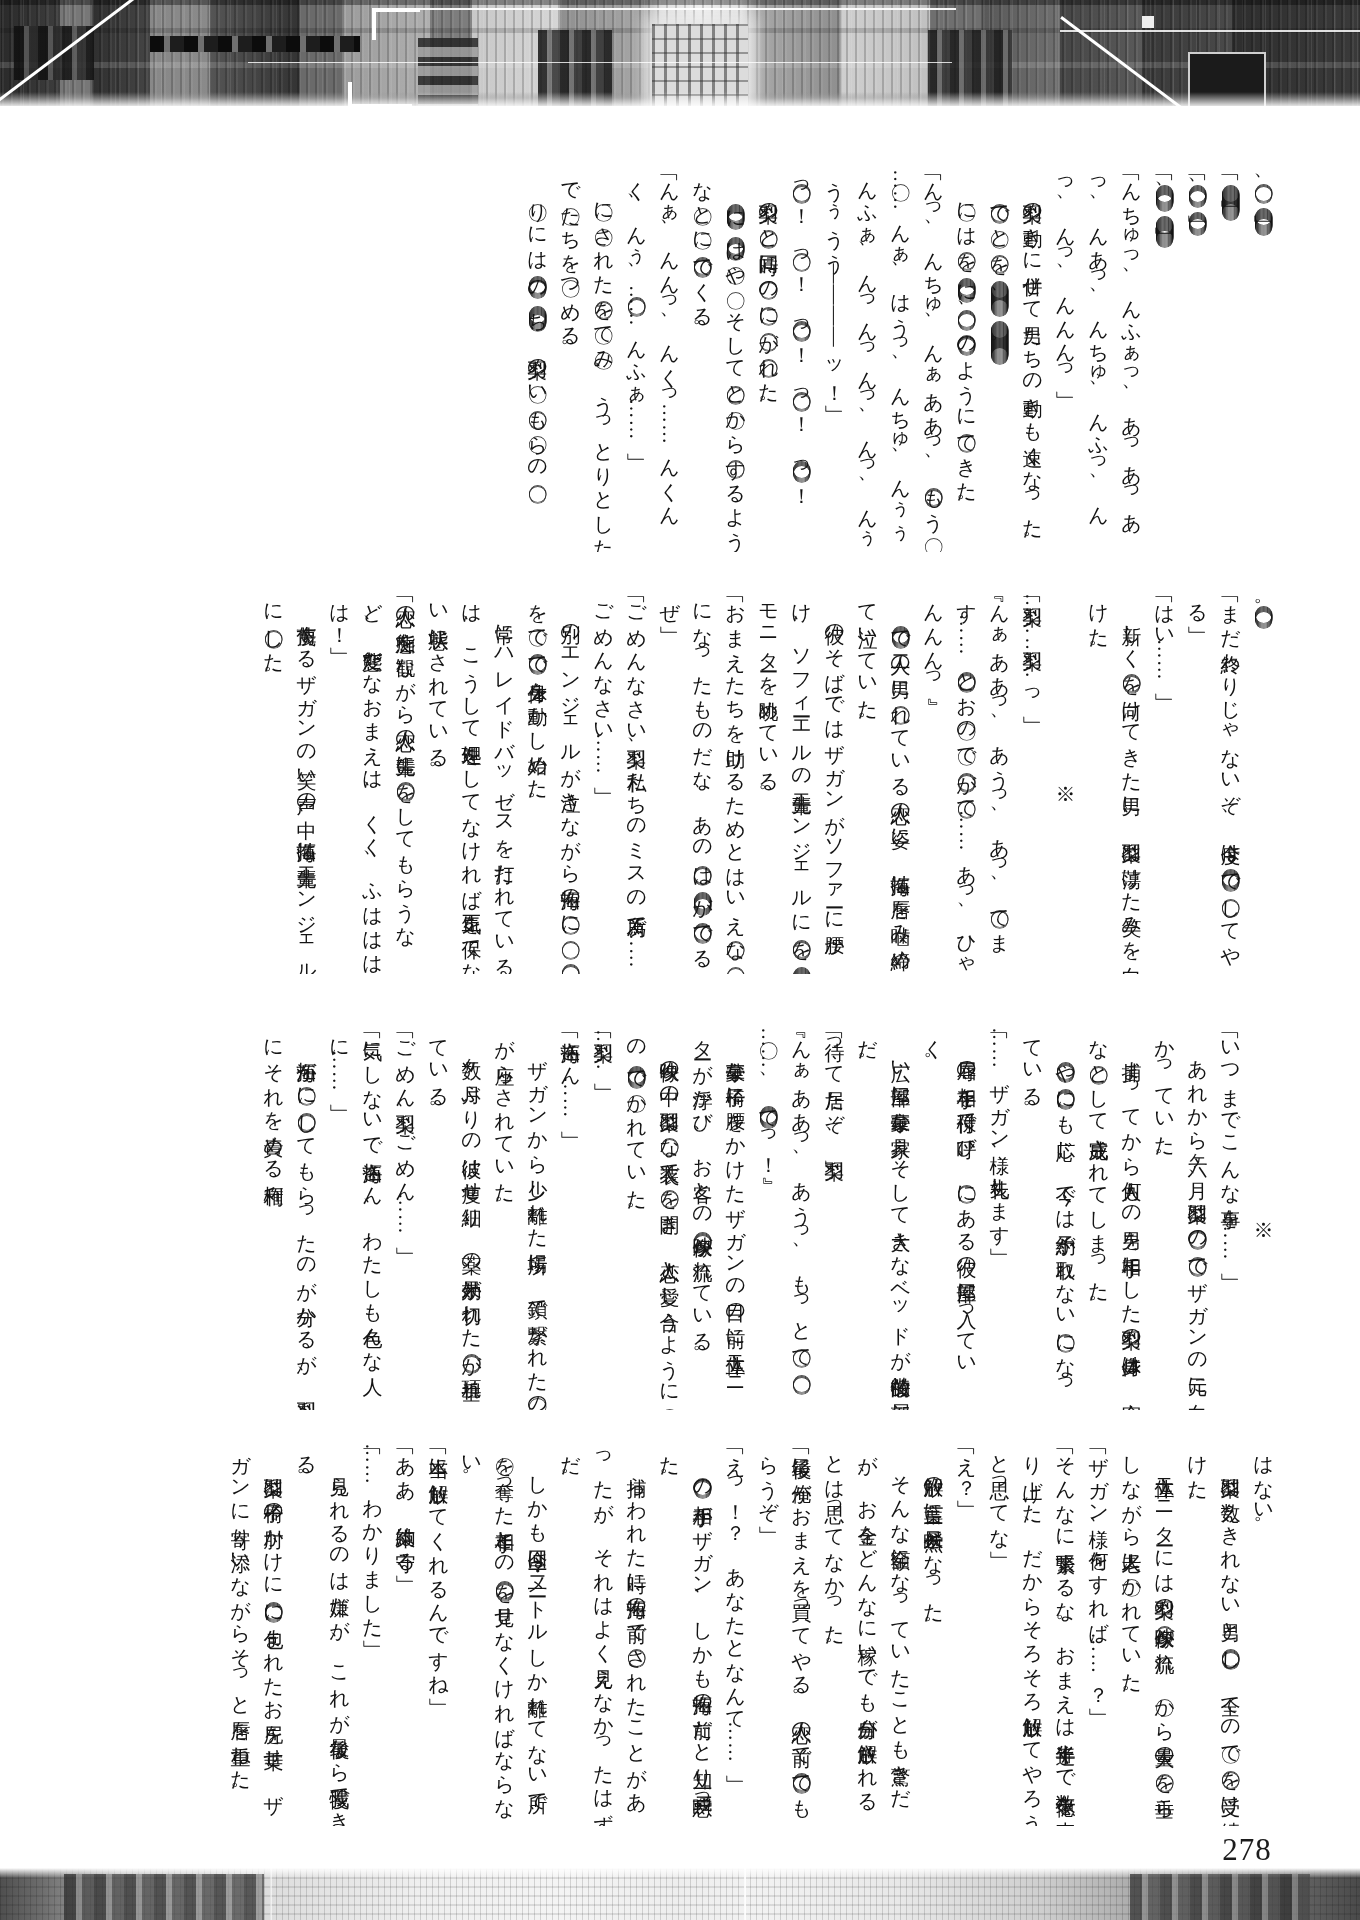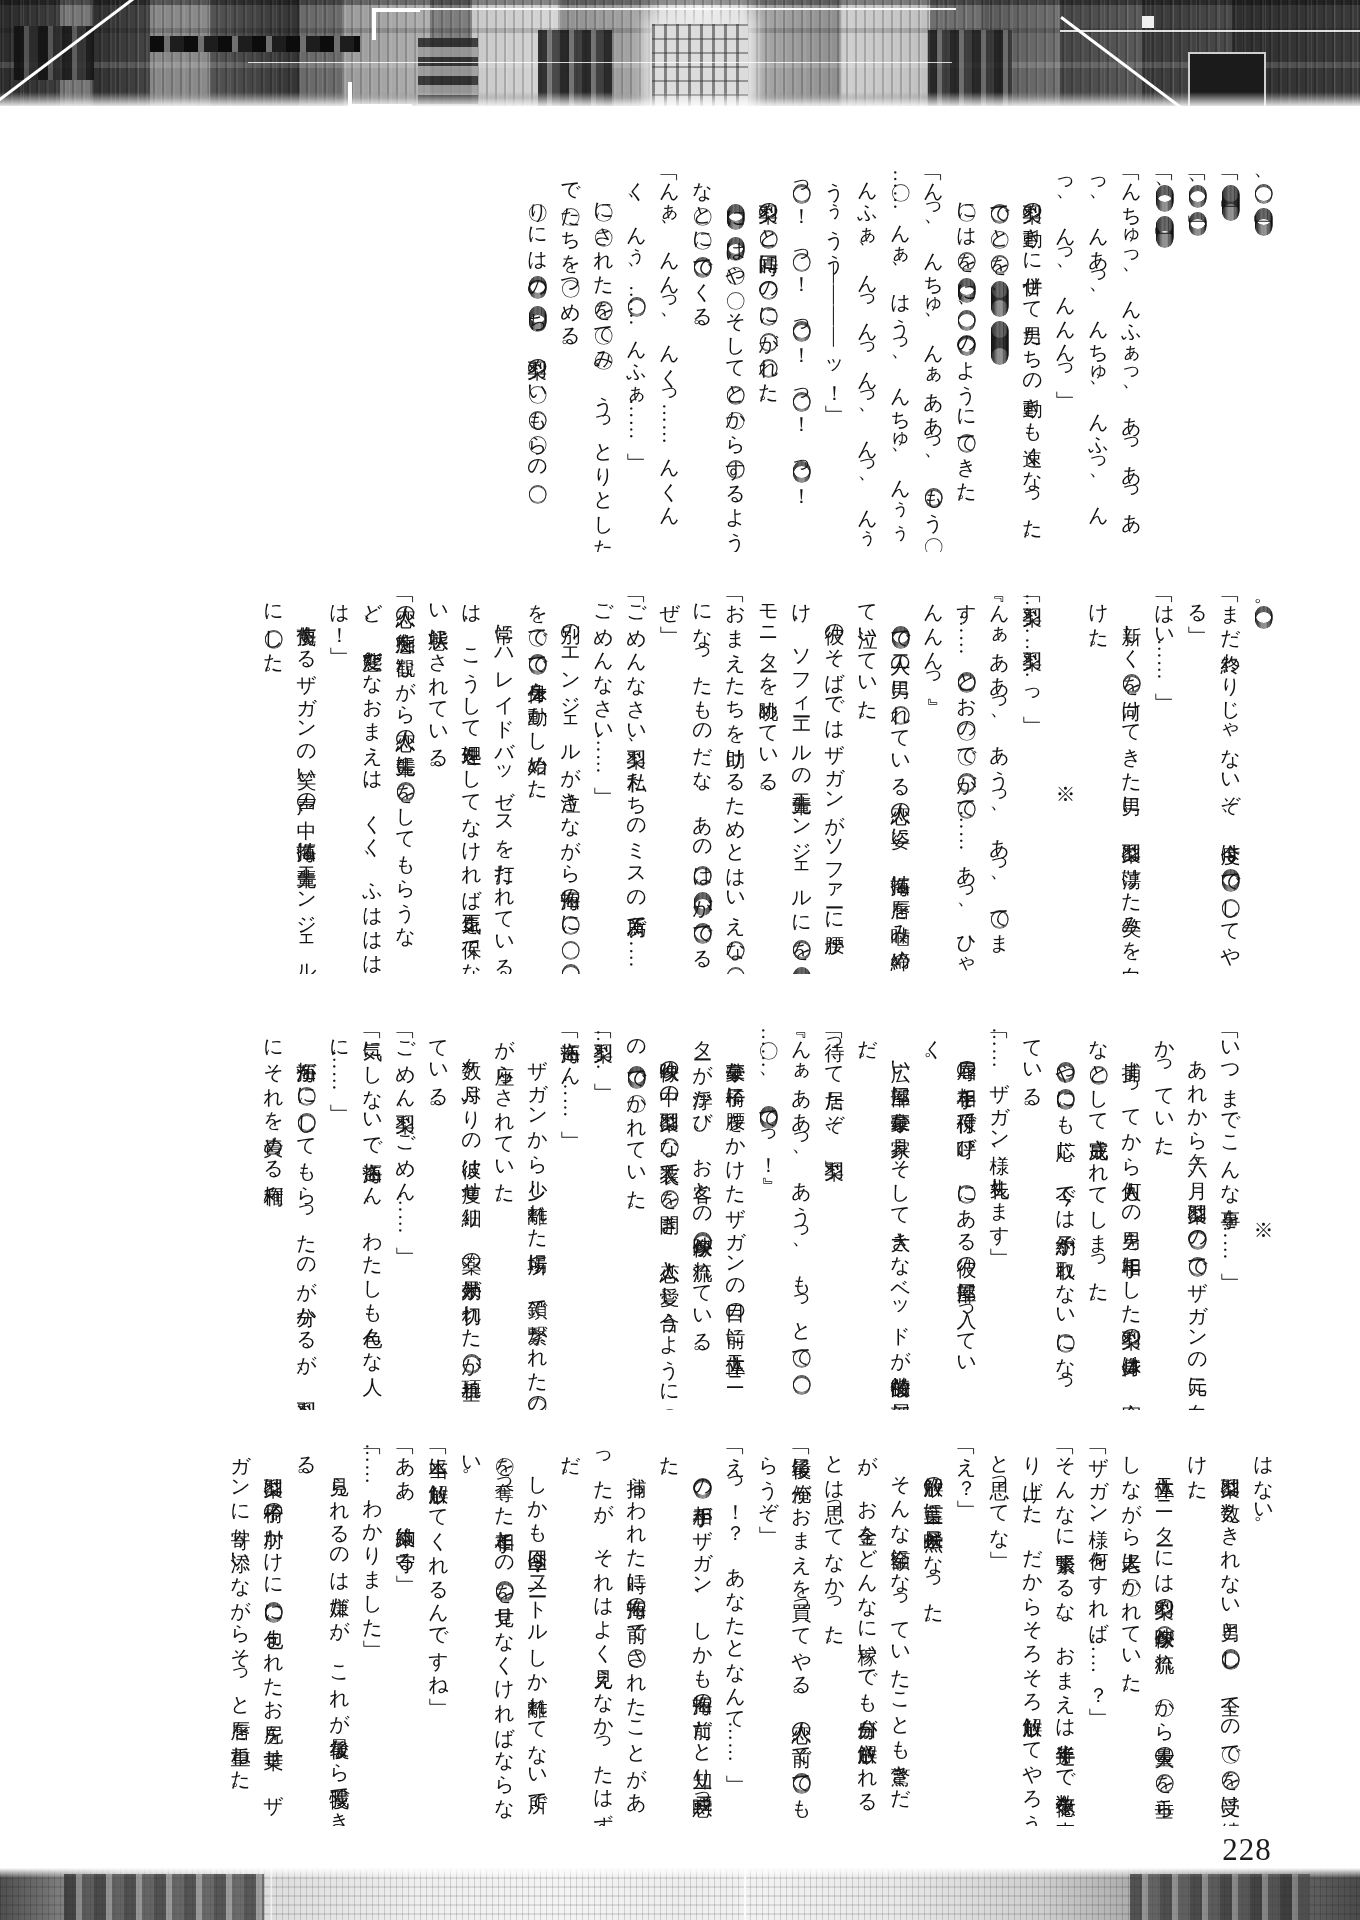--- a/index.html
+++ b/index.html
@@ -182,21 +182,21 @@
       <p class="indent">〇〇〇〇の相手がザガン、しかも拓海の前だと知り一瞬戸惑った。</p>
       <p class="indent">捕らわれた時に拓海の前で〇〇されたことがあったが、それはよく見えなかったはずだ。</p>
       <p class="indent">しかも今回は一・二メートルしか離れてない所で、〇〇を奪った相手との〇〇〇〇を見せなくければならない。</p>
       <p>「本当に解放してくれるんですね」</p>
       <p>「ああ、約束は守る」</p>
       <p>「……わかりました」</p>
       <p class="indent">見られるのは嫌だが、これが最後なら我慢できる。</p>
       <p class="indent">梨羽は椅子の肘かけに〇〇〇〇に包まれたお尻を乗せ、ザガンに寄り添いながらそっと唇を重ねた。</p>
     </div>
 
-  <div id="page-number">228</div>
+  <div id="page-number">278</div>
 
   <div id="footer-art" class="glitch">
     <div class="g f-dark-l"></div>
     <div class="g f-dark-r"></div>
     <div class="g f-line"></div>
     <div class="g f-line2"></div>
   </div>
 
 </div>
 

